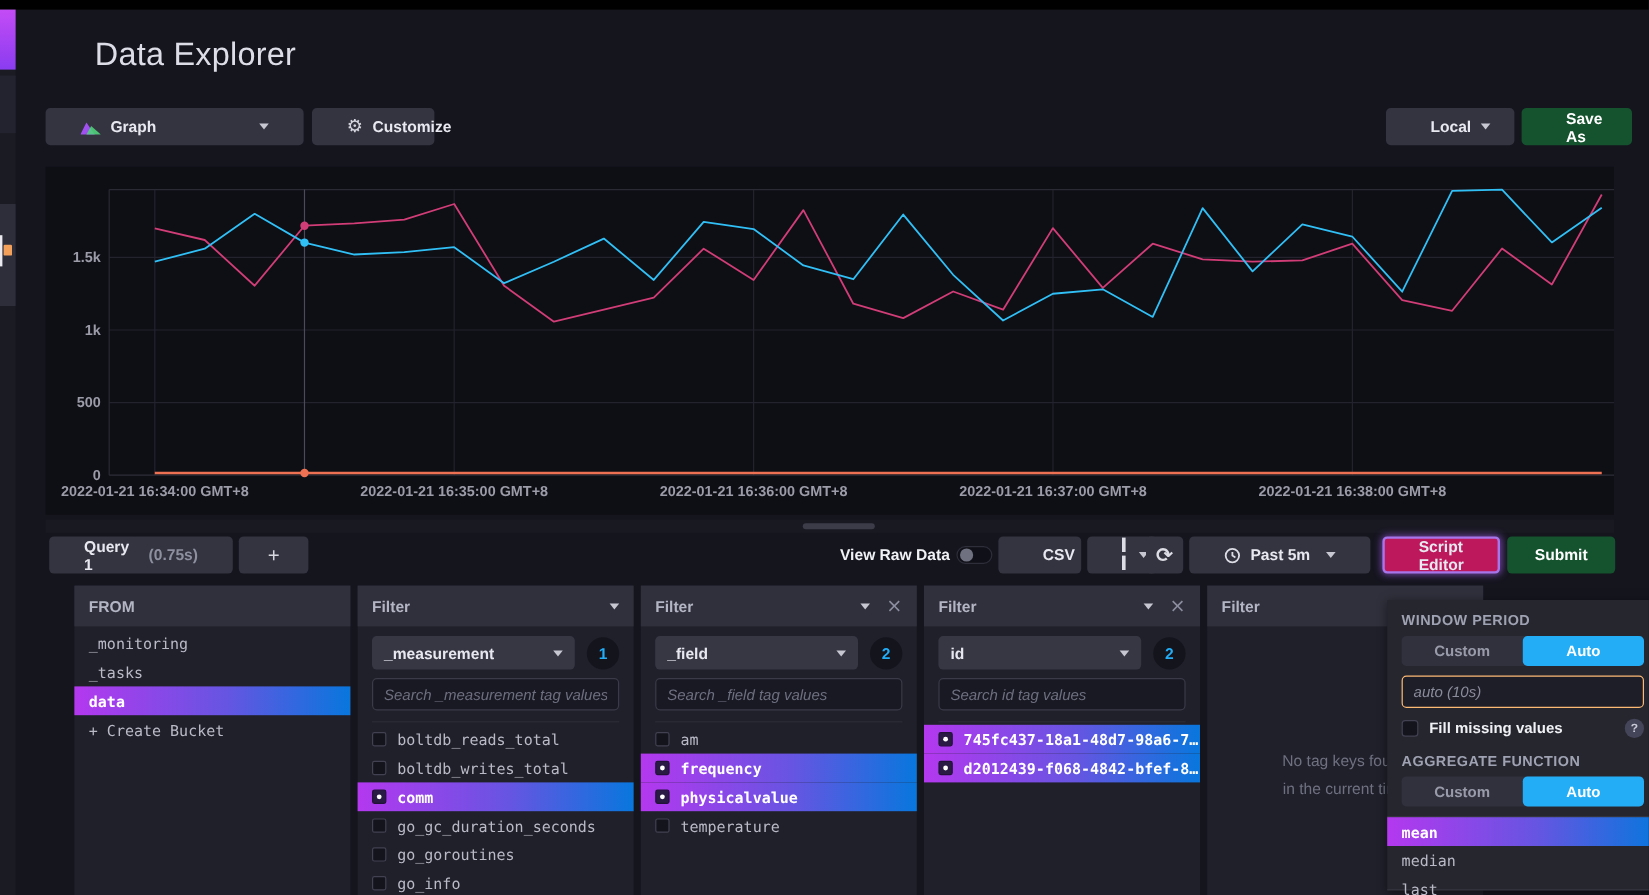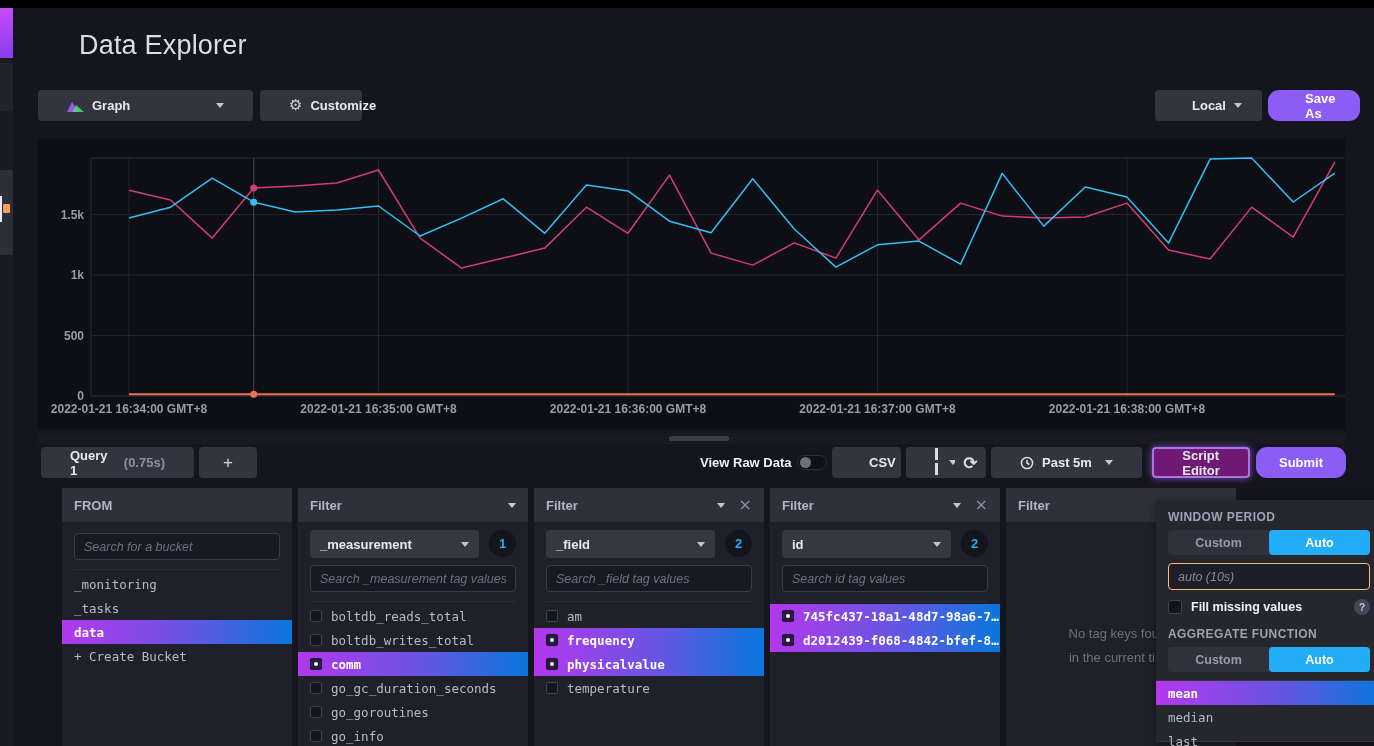--- a/index.html
+++ b/index.html
@@ -16,21 +16,21 @@
   .nav-block2 { position:absolute; left:0; top:162px; width:13px; height:85px; background:#2e2e3a; }
   .nav-orange { position:absolute; left:3px; top:196px; width:7px; height:9px; background:#f2a05a; border-radius:1px; }
   .nav-white  { position:absolute; left:0;  top:188px; width:2px; height:26px; background:#e9e9ef; }
 
   .page-title { position:absolute; left:38px; top:30px; font-size:27px; font-weight:500; color:#dcdde6; letter-spacing:.2px;margin-left:41px; }
 
   
   .btn { position:absolute; height:31px; display:flex; align-items:center; gap:8px;
          background:#343440; border-radius:4px; padding:0 29px;
          font-size:13px; font-weight:700; color:#e8e9f0; cursor:pointer; }
-  .btn.blue { background:#8b5cf6; color:#fff;border-radius:11px; }
+  .btn.blue { background:#14532d; color:#fff; }
   .caret { width:0; height:0; border-left:4px solid transparent; border-right:4px solid transparent;
            border-top:5px solid #c6c7d1; margin-left:auto; }
   .caret.inline { margin-left:2px; }
   .dim { color:#8e90a0; font-weight:700; }
 
   
   #graph-dd      { left:38px;  top:90px; width:215px; }
   #customize-btn { left:260px; top:90px; width:102px; }
   #local-dd      { left:1155px; top:90px; width:107px; }
   #saveas-btn    { left:1268px; top:90px; width:92px; }
@@ -46,38 +46,38 @@
   .qtab { left:41px; top:447px; width:153px; }
   #add-query-btn { left:199px; top:447px; width:33px; justify-content:center; font-size:17px; font-weight:400; color:#d6d7df; }
   .raw-label { position:absolute; left:700px; top:455px; font-size:13px; font-weight:700; color:#f0f1f5; }
   .toggle { position:absolute; left:797px; top:455px; width:30px; height:15px; background:#101018;
             border:1px solid #2e2e3a; border-radius:8px; cursor:pointer; }
   .toggle .knob { position:absolute; left:2px; top:1px; width:11px; height:11px; border-radius:50%; background:#6f7080; }
   #csv-btn    { left:832px; top:447px; width:69px; }
   #pause-btn  { left:906px; top:447px; width:45px; gap:6px; }
   #refresh-btn{ left:955px; top:447px; width:31px; justify-content:center; padding:0; }
   #range-dd   { left:991px; top:447px; width:151px; }
-  #script-editor-btn { left:1152px; top:447px; width:98px; justify-content:center; background:#701a75;
+  #script-editor-btn { left:1152px; top:447px; width:98px; justify-content:center; background:#be185d;
                        border:2px solid #a775ea; box-shadow:0 0 6px 1px rgba(150,90,220,.65); }
   #submit-btn { left:1256px; top:447px; width:90px; justify-content:center; }
 
   .pause-bars i { display:inline-block; width:3px; height:12px; background:#dcdde5; margin-right:3px; }
   .refresh-glyph { font-family:"DejaVu Sans",sans-serif; font-size:17px; color:#dcdde5; font-weight:700; }
 
   
   .builder { position:absolute; left:0; top:488px; width:1374px; height:258px;margin-left:24px; }
   .panel { position:absolute; top:0; width:230px; height:300px; background:#20202b; }
   .panel-header { height:34px; background:#30303c; display:flex; align-items:center; padding:0 12px; gap:10px; }
   .panel-title { font-size:13px; font-weight:700; color:#b4b5c4; }
   .panel-x { margin-left:4px; font-size:16px; color:#8c8ea0; line-height:1; cursor:pointer; font-family:"DejaVu Sans",sans-serif; }
   .panel-pad { padding:8px 12px 0 12px; }
   .search-input { width:100%; height:27px; background:#191923; border:1px solid #3a3a48; border-radius:4px;
                   padding:0 9px; font-style:italic; font-size:12.5px; color:#9a9bab; outline:none; }
   .search-input::placeholder { color:#6e6f80; font-style:italic; font-family:"Liberation Sans",sans-serif; }
-  .dd-row { display:flex; align-items:flex-start; gap:10px; margin-bottom:7px; }
+  .dd-row { display:flex; align-items:center; gap:10px; margin-bottom:7px; }
   .mini-dd { flex:1; height:28px; background:#373744; border-radius:4px; display:flex; align-items:center;
              padding:0 10px; font-size:13px; font-weight:700; color:#e7e8ef; cursor:pointer; }
   .badge { width:27px; height:27px; border-radius:50%; background:#14141d; color:#22adf6;
            font-size:13px; font-weight:700; display:flex; align-items:center; justify-content:center; }
   .divider { height:1px; background:#2c2c37; margin-top:9px; }
   .list { padding-top:2px; }
   .list-item { height:24px; display:flex; align-items:center; padding:0 12px; gap:9px;
                font-family:"DejaVu Sans Mono",monospace; font-size:12.5px; color:#b9bac6; cursor:pointer; white-space:nowrap; overflow:hidden; }
   .list-item.selected { background:linear-gradient(90deg,#b438ef 0%,#6655e2 55%,#0877dd 100%);
                         color:#fff; font-weight:700; }
@@ -235,24 +235,20 @@
 <div class="btn blue" id="submit-btn">
   <span>Submit</span>
 </div>
 
 <div class="builder">
 
   <div class="panel" style="left:38px">
     <div class="panel-header">
       <span class="panel-title">FROM</span>
     </div>
-    <div class="panel-pad" style="padding-top:11px">
-      <input class="search-input" placeholder="Search for a bucket" style="">
-      <div class="divider"></div>
-    </div>
     <div class="list" id="bucket-list">
         <div class="list-item">_monitoring</div>
         <div class="list-item">_tasks</div>
         <div class="list-item selected">data</div>
         <div class="list-item">+ Create Bucket</div>
       </div>
   </div>
 
   <div id="filter-panels">
       <div class="panel" style="left: 274px;">

